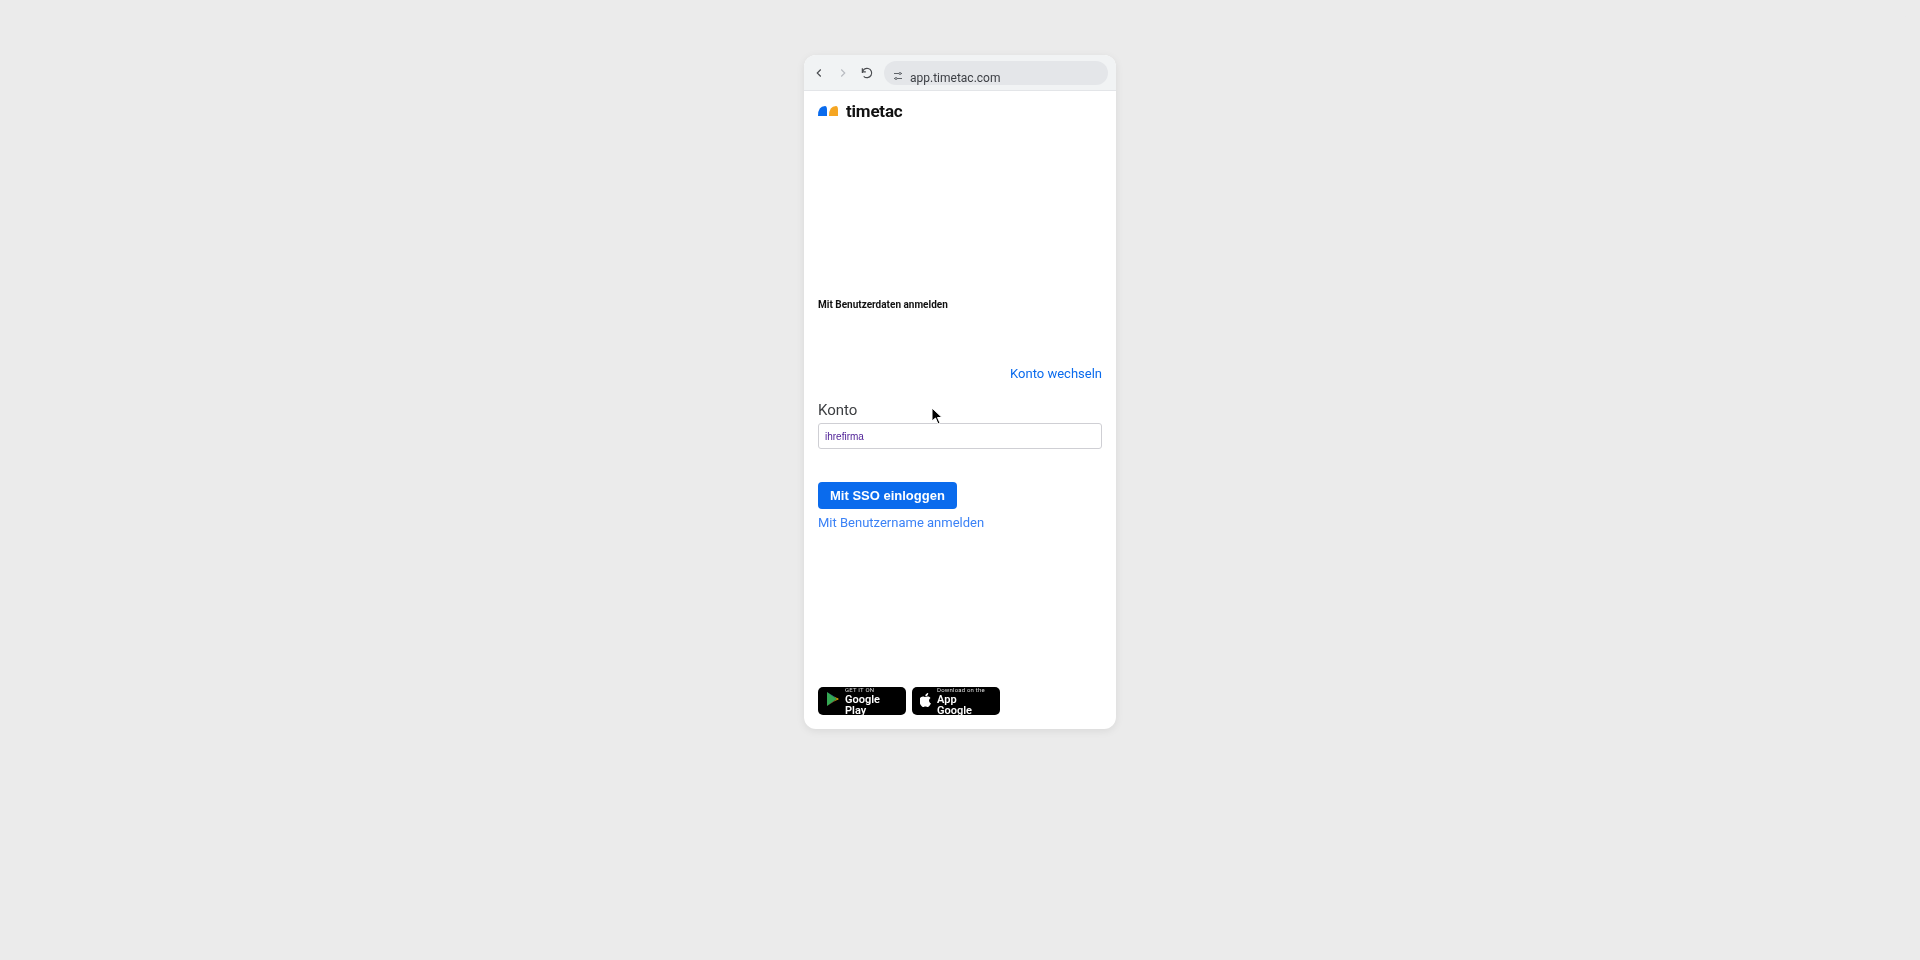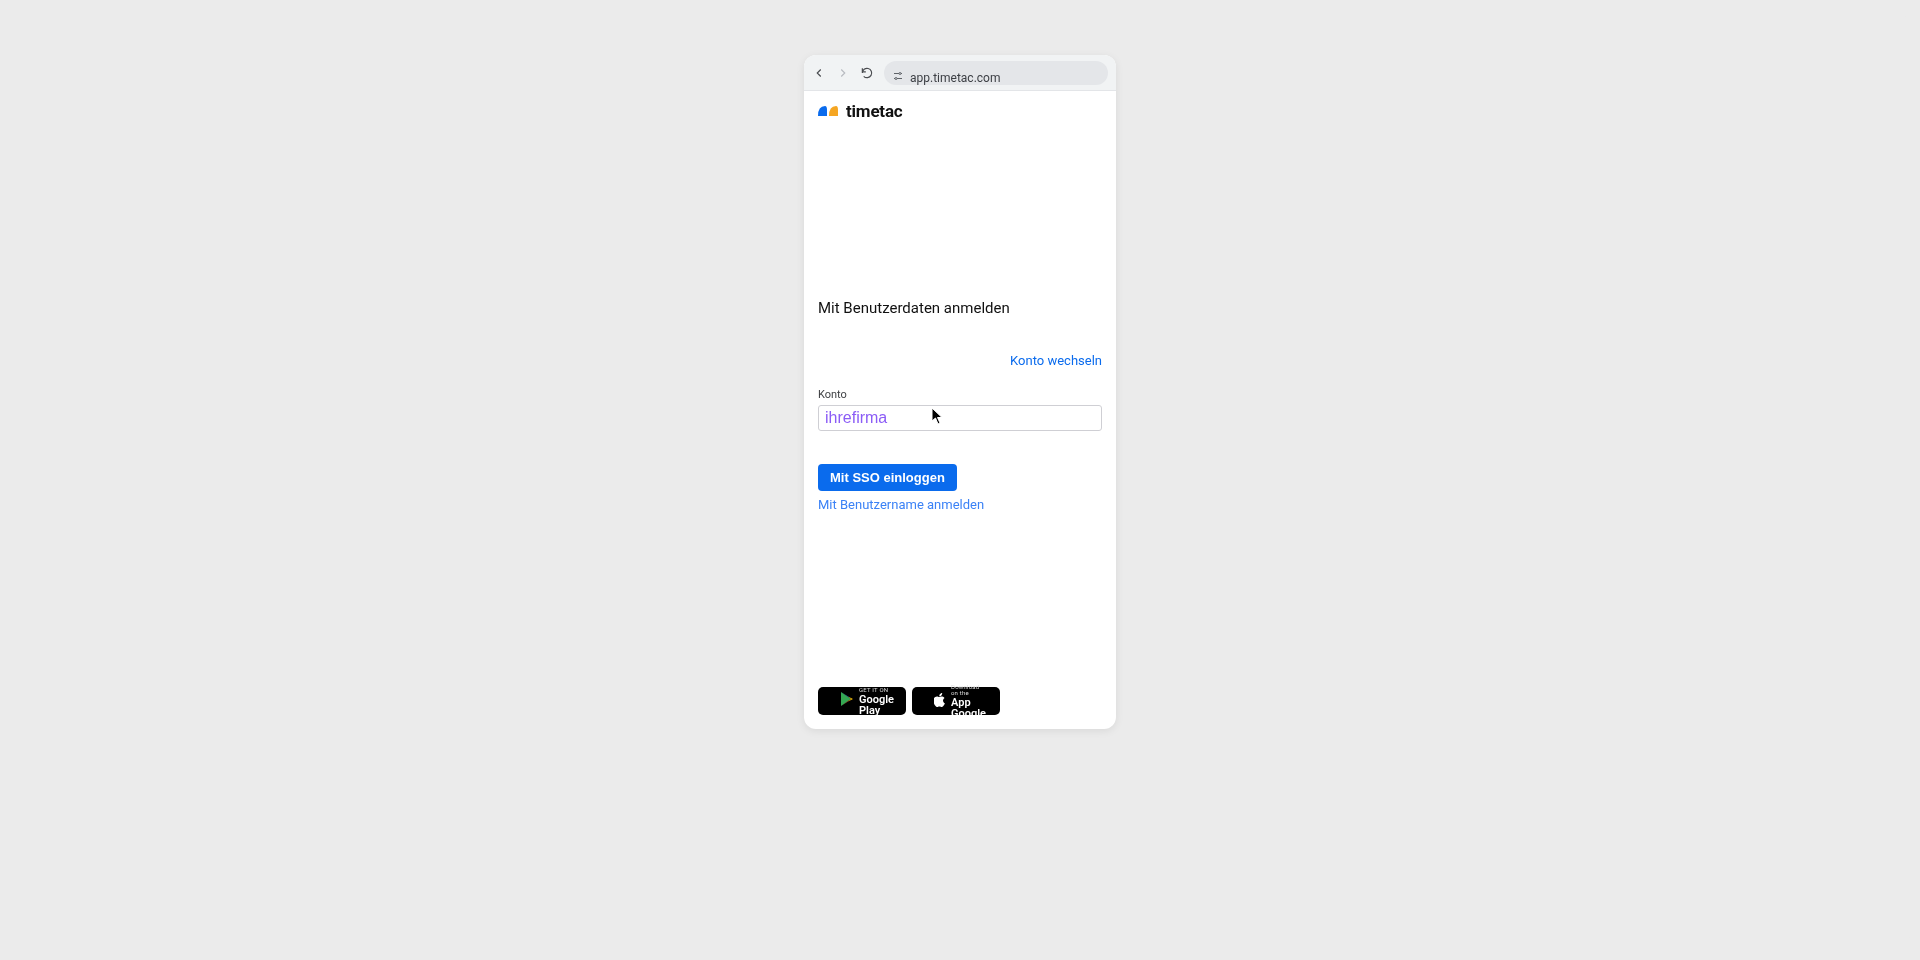--- a/index.html
+++ b/index.html
@@ -78,48 +78,48 @@
     gap: 6px;
     padding: 10px 12px 0 12px;
   }
   .brand-logo { display: flex; align-items: center; gap: 2px; }
   .brand-name { font-weight: 700; font-size: 17px; color: #111; letter-spacing: -0.2px; }
   .login-area {
     padding: 0 14px;
     margin-top: 138px;
   }
   .heading {
-    font-size: 15px;
-    font-weight: 400;
+    font-size: 10px;
+    font-weight: 700;
     color: #111;
-    margin-bottom: 36px;
+    margin-bottom: 56px;
   }
   .switch-row {
     display: flex;
     justify-content: flex-end;
     margin-bottom: 20px;
   }
   .link {
     color: #0a6bed;
     font-size: 13px;
     cursor: pointer;
   }
   .field-label {
-    font-size: 11px;
+    font-size: 15px;
     color: #3d3f42;
     margin-bottom: 4px;
   }
   .text-input {
     width: 100%;
     height: 26px;
     border: 1px solid #cfcfd4;
     border-radius: 3px;
     padding: 0 6px;
-    font-size: 16px;
-    color: #8b5cf6;
+    font-size: 10px;
+    color: #4c1d95;
   }
   .primary-btn {
     margin-top: 33px;
     display: inline-block;
     background: #0a6bed;
     color: #fff;
     border: none;
     border-radius: 4px;
     padding: 6px 12px;
     font-size: 13px;
@@ -140,21 +140,21 @@
     display: flex;
     gap: 6px;
   }
   .store-badge {
     width: 88px;
     height: 28px;
     background: #000;
     border-radius: 5px;
     display: flex;
     align-items: center;
-    padding: 0 22px;
+    padding: 0 8px;
     gap: 5px;
     color: #fff;
     cursor: pointer;
   }
   .store-badge .badge-text { display: flex; flex-direction: column; line-height: 1; }
   .store-badge .badge-text .small { font-size: 6px; color: #ddd; letter-spacing: 0.2px; }
   .store-badge .badge-text .big { font-size: 11px; font-weight: 600; margin-top: 1px; }
   .cursor {
     position: absolute;
     left: 127px;

